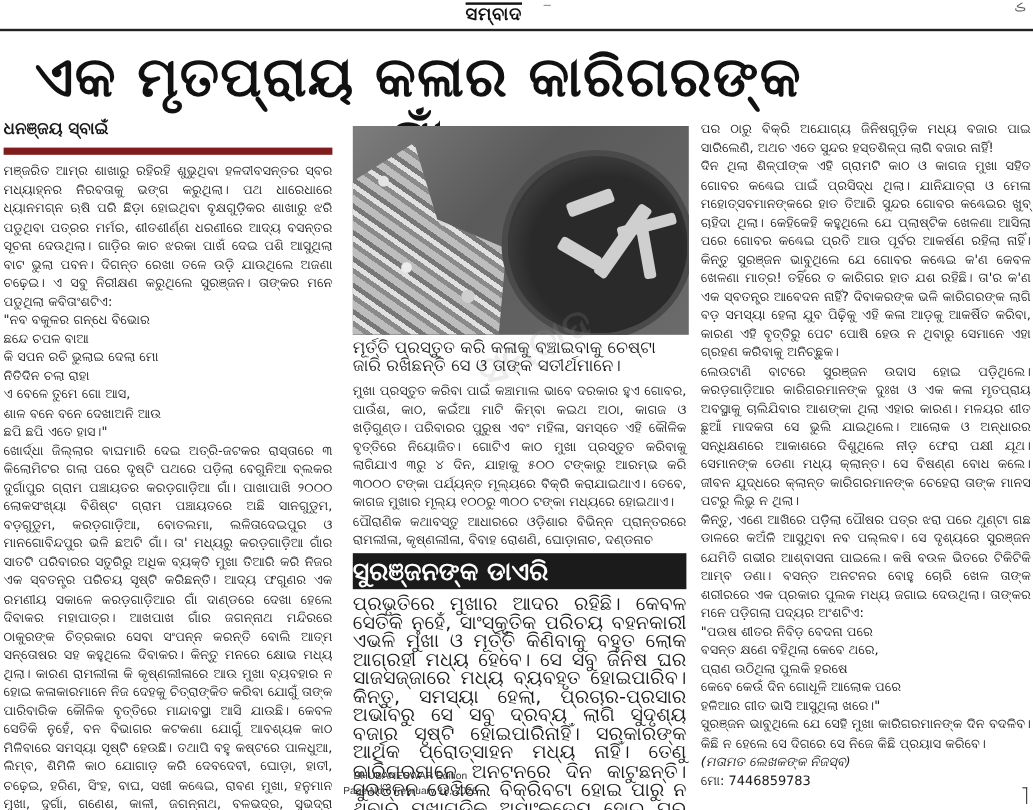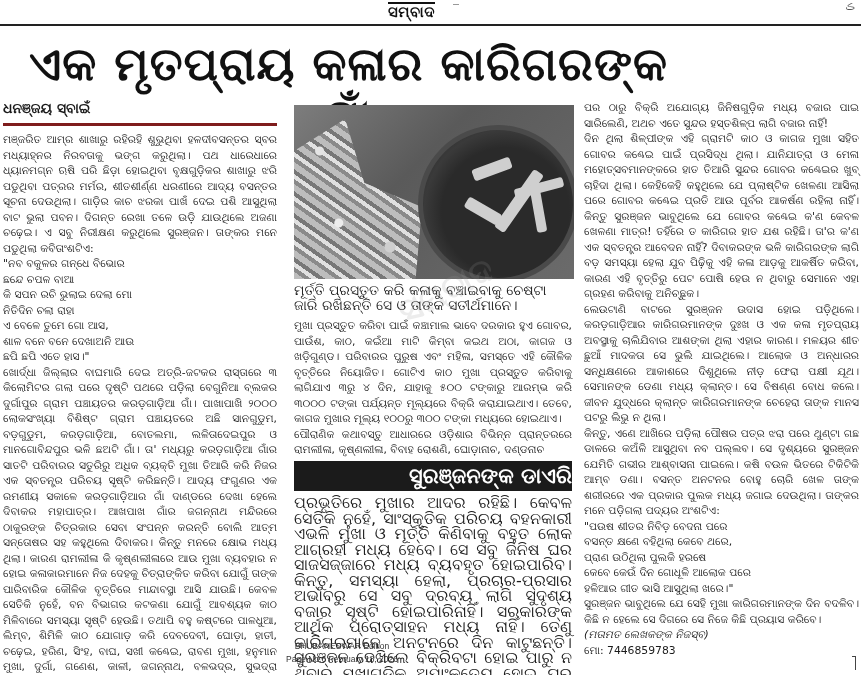--- a/index.html
+++ b/index.html
@@ -14,38 +14,38 @@
 
   .headline { position: absolute; top: 38px; left: 0; width: 697px; text-align: center; font-size: 46px; font-weight: bold; line-height: 52px; color: #111; letter-spacing: 1px; }
 
   .col { position: absolute; font-size: 10.8px; line-height: 15.5px; color: #1a1a1a; text-align: justify; }
   .col p { margin: 0; }
   .col p.verse { text-align: left; }
   .col-left { left: 3px; top: 98px; width: 274px; }
   .col-mid { left: 294px; top: 318px; width: 278px; }
   .col-right { left: 584px; top: 100px; width: 275px; }
 
-  .byline { font-size: 14px; font-weight: bold; line-height: 20px; padding-bottom: 5px; border-bottom: 3px solid #7f1d1d; margin-bottom: 6px; }
+  .byline { font-size: 14px; font-weight: bold; line-height: 20px; padding-bottom: 5px; border-bottom: 6px solid #7f1d1d; margin-bottom: 6px; }
 
   .photo { position: absolute; left: 294px; top: 105px; width: 280px; height: 174px; background: linear-gradient(135deg, #7d7d7d 0%, #5a5a5a 40%, #6b6b6b 100%); overflow: hidden; }
   .photo .chips { position: absolute; left: 0; top: 14px; width: 128px; height: 160px; background:
       radial-gradient(circle at 20% 20%, #e4e4e4 0 4px, transparent 5px),
       radial-gradient(circle at 60% 40%, #d8d8d8 0 5px, transparent 6px),
       radial-gradient(circle at 35% 65%, #ececec 0 4px, transparent 5px),
       radial-gradient(circle at 75% 80%, #cfcfcf 0 5px, transparent 6px),
       repeating-linear-gradient(35deg, #bdbdbd 0 6px, #8a8a8a 6px 10px, #e0e0e0 10px 14px, #777 14px 18px);
       clip-path: polygon(0 20%, 40% 0, 55% 40%, 100% 55%, 95% 100%, 0 100%); }
   .photo .bowl { position: absolute; left: 124px; top: 20px; width: 160px; height: 158px; border-radius: 50%; background: radial-gradient(circle at 55% 55%, #2a2a2a 0 55%, #3a3a3a 70%, #1e1e1e 100%); border: 5px solid #4a4a4a; }
   .photo .figure { position: absolute; background: #cfcfcf; border-radius: 3px; }
 
   .caption { position: absolute; left: 294px; top: 283px; width: 278px; font-size: 14px; line-height: 15px; color: #1a1a1a; }
 
   .watermark { position: absolute; left: 395px; top: 270px; font-size: 34px; font-weight: bold; color: rgba(150,150,150,0.18); transform: rotate(-28deg); pointer-events: none; }
 
-  .diary-head { position: absolute; left: 294px; top: 461px; width: 278px; height: 30px; background: #1b1b1b; color: #ffffff; text-align: right; font-size: 21px; font-weight: bold; line-height: 30px; }
+  .diary-head { position: absolute; left: 294px; top: 461px; width: 278px; height: 30px; background: #1b1b1b; color: #ffffff; text-align: left; font-size: 21px; font-weight: bold; line-height: 30px; }
   .col-mid2 { position: absolute; left: 294px; top: 495px; width: 278px; font-size: 16px; line-height: 15.5px; color: #1a1a1a; text-align: justify; }
 
   .sig { text-align: left; }
   .sig-note { font-style: italic; }
 
   .footer { position: absolute; left: 0; top: 640px; width: 684px; text-align: center; font-family: "Liberation Sans", sans-serif; font-size: 8.5px; line-height: 13px; color: #333; }
   .footer-corner { position: absolute; right: 5px; top: 656px; width: 4px; height: 14px; border-right: 1px solid #444; border-top: 1px solid #444; }
 </style>
 </head>
 <body>

